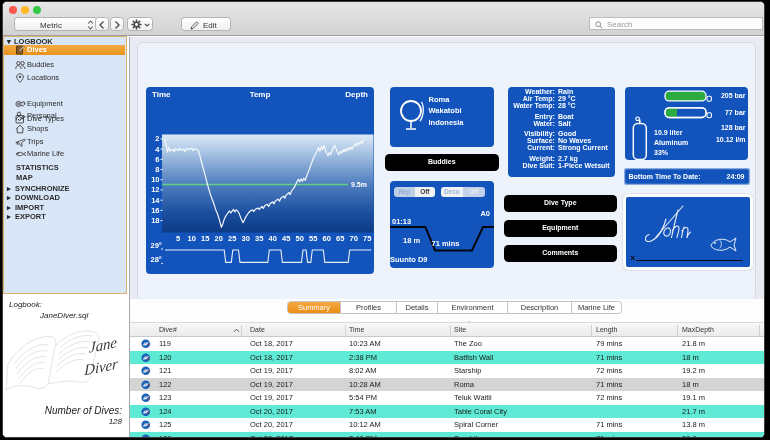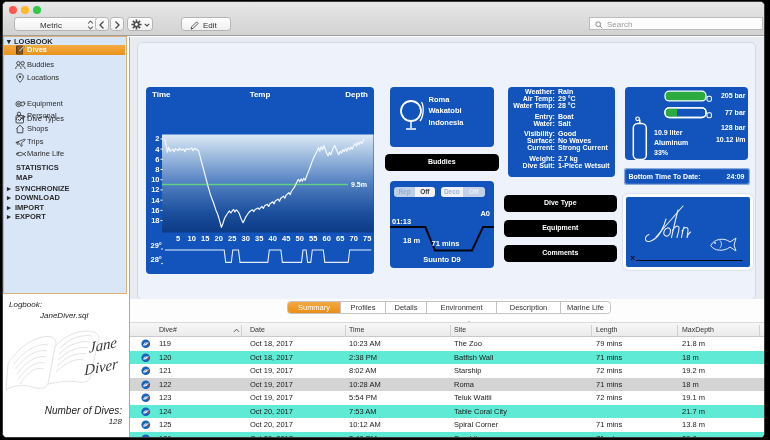--- a/index.html
+++ b/index.html
@@ -339,21 +339,21 @@
         <div style="width:50%;background:#f0f2f5;color:#9cb4d6;line-height:10.5px;">Deco</div>
         <div style="width:50%;background:#c3d2e8;color:#ecf1f8;line-height:10.5px;">Off</div>
       </div>
       <div class="abs" style="right:4px;top:27.5px;font-size:7.5px;font-weight:bold;">A0</div>
       <div class="abs" style="left:2px;top:35.5px;font-size:7.5px;font-weight:bold;">01:13</div>
       <svg class="abs" style="left:0;top:0;" width="104" height="86.5" viewBox="0 0 104 86.5">
         <path d="M0 46 L35.4 46 L45 69.5 L82 69.5 L93 46 L104 46" fill="none" stroke="#04070f" stroke-width="2"></path>
       </svg>
       <div class="abs" style="left:13px;top:54.5px;font-size:7.5px;font-weight:bold;">18 m</div>
       <div class="abs" style="left:41.5px;top:58px;font-size:7.5px;font-weight:bold;">71 mins</div>
-      <div class="abs" style="left:0;top:74px;width:104px;text-align:center;font-size:7.5px;font-weight:bold;">Suunto D9</div>
+      <div class="abs" style="left:0;top:74px;width:104px;text-align:left;font-size:7.5px;font-weight:bold;">Suunto D9</div>
     </div>
 
     <div class="bluebox" id="wbox" style="left:378px;top:50px;width:106.5px;height:89.5px;font-size:7px;font-weight:bold;">
       <div class="abs" style="right:59.6px;top:1.2px;text-align:right;line-height:7.1px;">Weather:<br>Air&nbsp;Temp:<br>Water&nbsp;Temp:</div>
       <div class="abs" style="left:50px;top:1.2px;line-height:7.1px;">Rain<br>29&nbsp;°C<br>28&nbsp;°C</div>
       <div class="abs" style="right:59.6px;top:25.5px;text-align:right;line-height:7.1px;">Entry:<br>Water:</div>
       <div class="abs" style="left:50px;top:25.5px;line-height:7.1px;">Boat<br>Salt</div>
       <div class="abs" style="right:59.6px;top:43.3px;text-align:right;line-height:7.1px;">Visibility:<br>Surface:<br>Current:</div>
       <div class="abs" style="left:50px;top:43.3px;line-height:7.1px;">Good<br>No&nbsp;Waves<br>Strong&nbsp;Current</div>
       <div class="abs" style="right:59.6px;top:67.6px;text-align:right;line-height:7.1px;">Weight:<br>Dive&nbsp;Suit:</div>
@@ -411,21 +411,21 @@
           <circle cx="89" cy="46" r="0.9" fill="#e9eef6" stroke="none"></circle>
           <path d="M94 43.5 C96 45.5 96 48.5 94 51" stroke-width="0.8"></path>
         </g>
         <text x="4.5" y="63" font-size="8" font-weight="bold" fill="#0a0a14">x</text>
         <line x1="10" y1="63.5" x2="116.5" y2="63.5" stroke="#0a0a14" stroke-width="1"></line>
       </svg>
     </div>
 
     <div id="tabs">
       <div class="tab sel" style="width:53px;">Summary</div>
-      <div class="tab" style="width:45px;">Profiles</div>
+      <div class="tab" style="width:56px;">Profiles</div>
       <div class="tab" style="width:41px;">Details</div>
       <div class="tab" style="width:70px;">Environment</div>
       <div class="tab" style="width:64px;">Description</div>
       <div class="tab" style="width:49px;">Marine Life</div>
     </div>
     <div class="abs" style="left:336.5px;top:284px;width:4px;height:4px;border-radius:50%;background:#c9c9c9;"></div>
 
     <div id="tbl">
           <div id="thead">
  <div class="th" style="left:29px;">Dive#</div>

